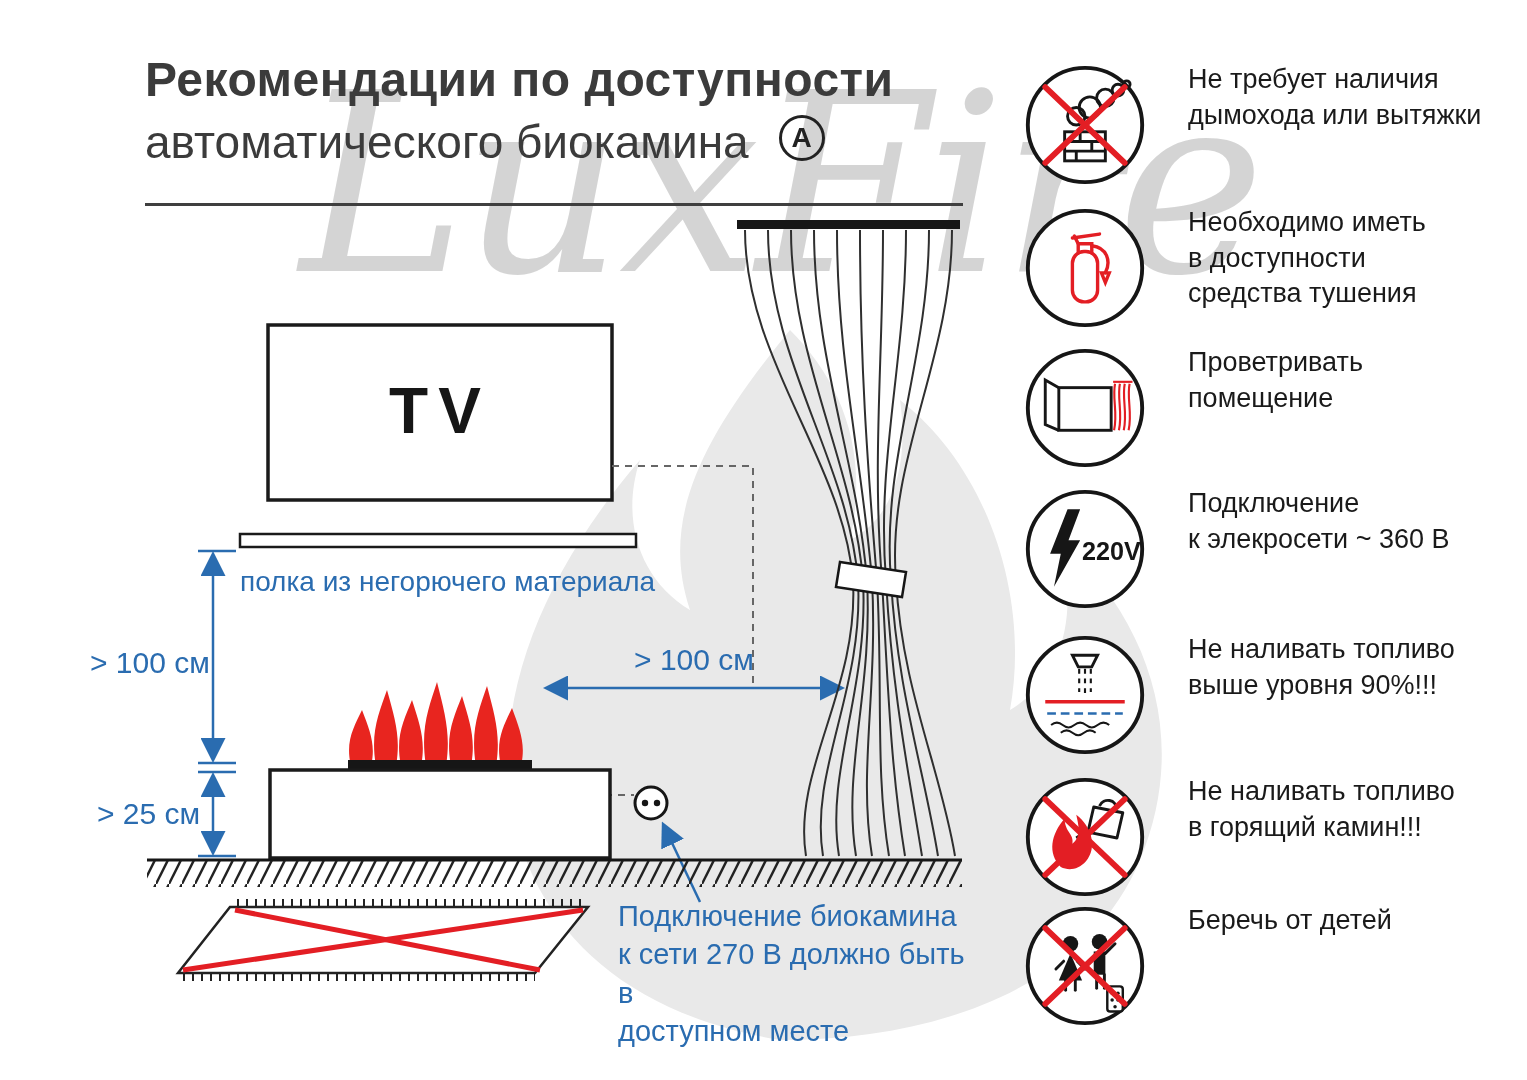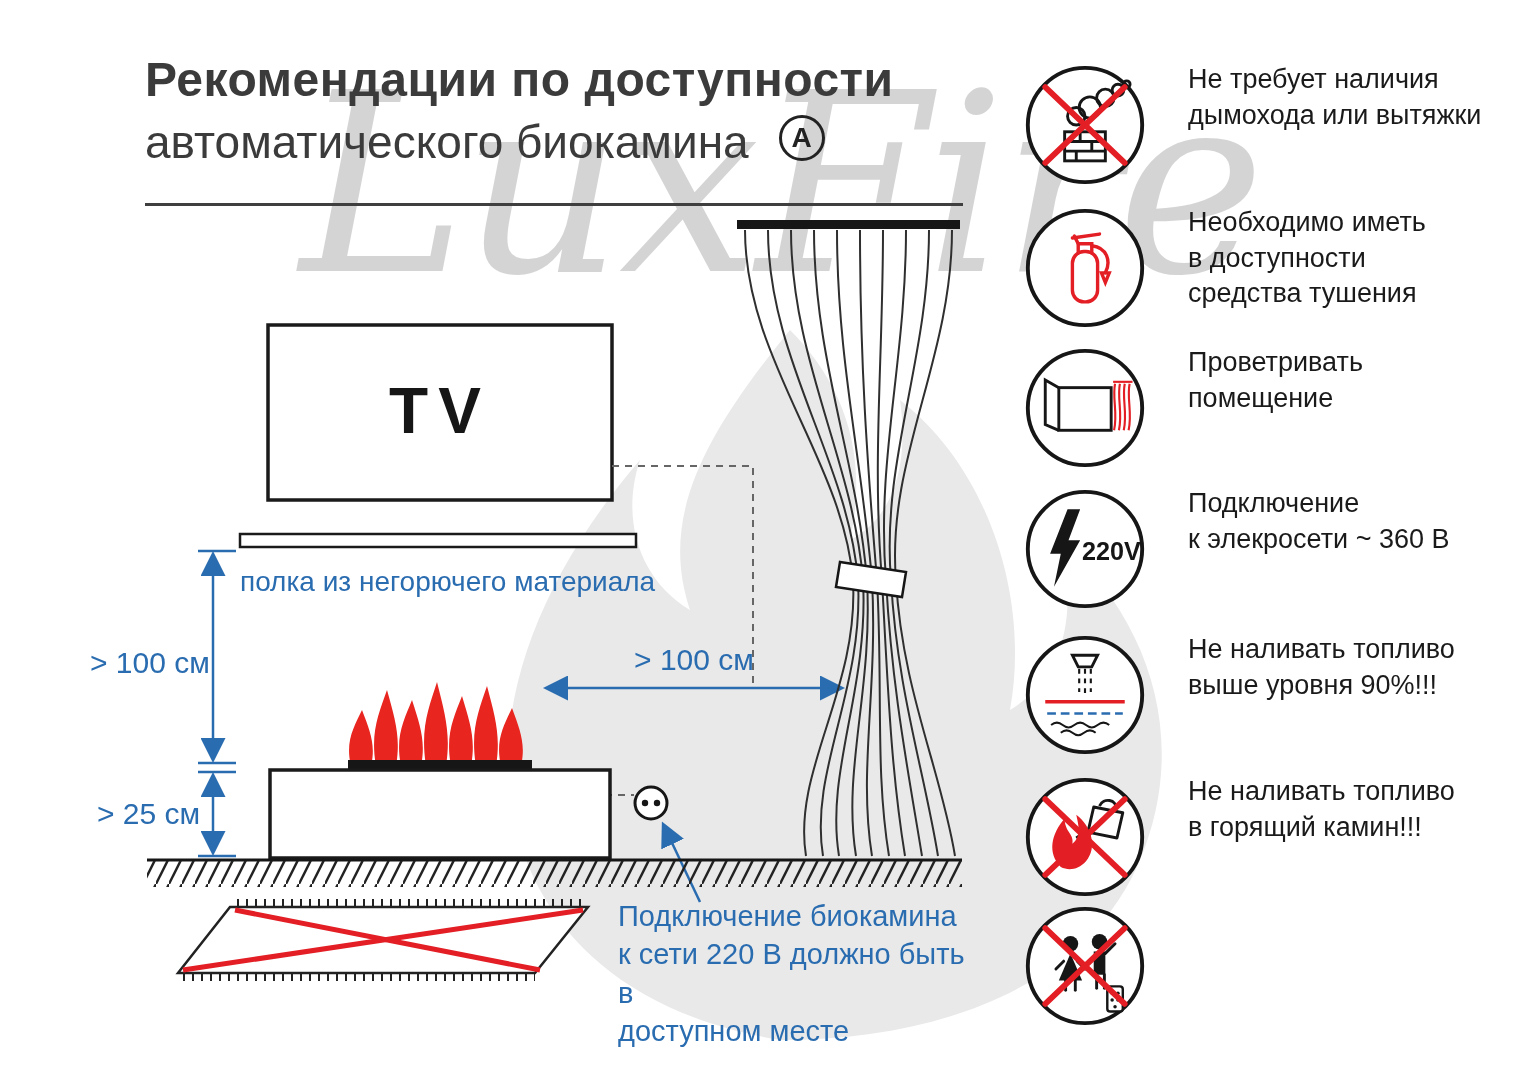--- a/index.html
+++ b/index.html
@@ -151,21 +151,21 @@
       <path d="M 883,230 C 883,360 872,460 882,580 C 888,690 891,770 905,856"></path>
       <path d="M 906,230 C 906,360 876,460 886,580 C 892,690 908,770 922,856"></path>
       <path d="M 929,230 C 929,360 881,460 891,580 C 897,690 924,770 938,856"></path>
       <path d="M 952,230 C 952,360 886,460 896,580 C 902,690 941,770 955,856"></path>
       <rect x="737" y="220" width="223" height="9" fill="#161616" stroke="none"></rect>
       <path d="M 840,562 L 906,572 L 902,597 L 836,587 Z" fill="#fff" stroke="#161616" stroke-width="2.5"></path>
     </g>
   </svg>
 
   <div class="note">Подключение биокамина
-к сети 220 В должно быть в
+к сети 270 В должно быть в
 доступном месте</div>
 
   <div class="rule-row" style="top:62px">
     <svg class="icon-svg" viewBox="0 0 130 130">
       <circle cx="65" cy="65" r="59" fill="#fff" stroke="#161616" stroke-width="4"></circle>
       <g stroke="#161616" stroke-width="3" fill="none">
         <rect x="44" y="72" width="42" height="30"></rect>
         <line x1="44" y1="82" x2="86" y2="82"></line>
           <line x1="44" y1="92" x2="86" y2="92"></line>
         <line x1="60" y1="72" x2="60" y2="82"></line>
@@ -291,15 +291,16 @@
           <circle cx="99" cy="93" r="1.8"></circle>
         <circle cx="93" cy="100" r="1.8"></circle>
           <circle cx="99" cy="100" r="1.8"></circle>
           <circle cx="96" cy="107" r="1.8"></circle>
       </g>
       <g stroke="#e31e24" stroke-width="6" stroke-linecap="round">
         <line x1="24" y1="26" x2="106" y2="104"></line>
           <line x1="106" y1="26" x2="24" y2="104"></line>
       </g>
     </svg>
+    <div class="rule-text">Беречь от детей</div>
   </div>
 
 </div>
 
 </body></html>

